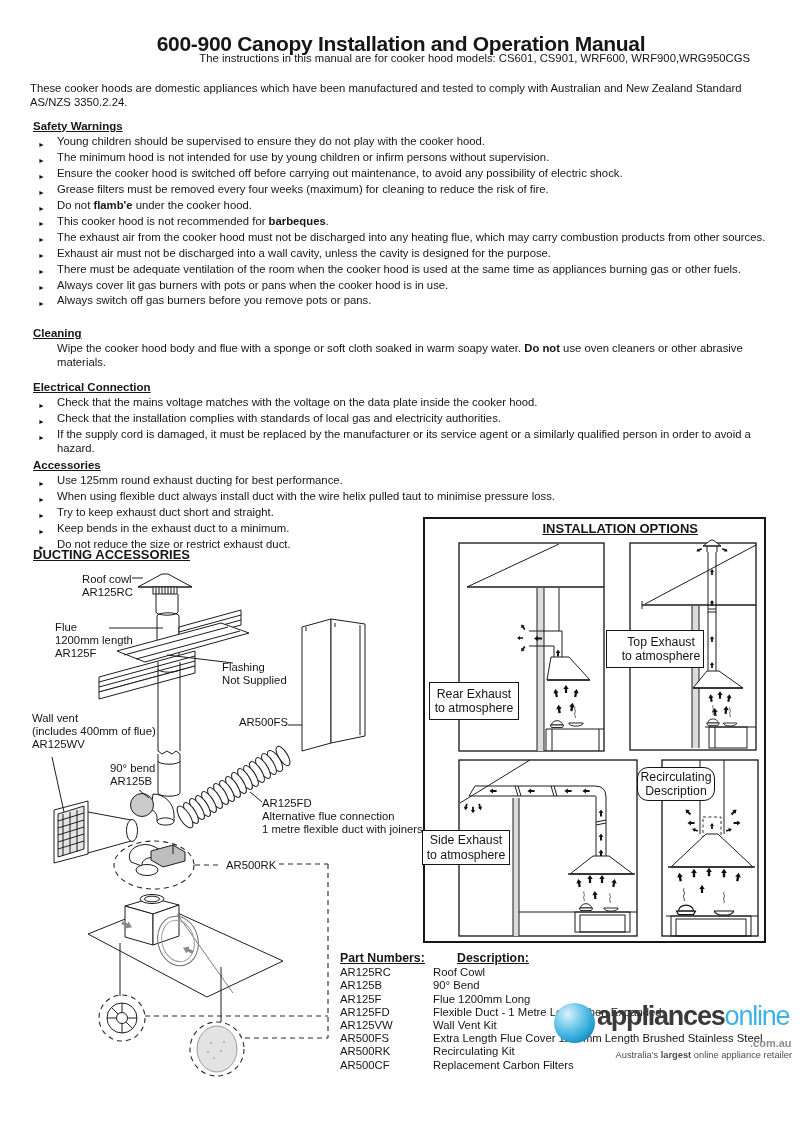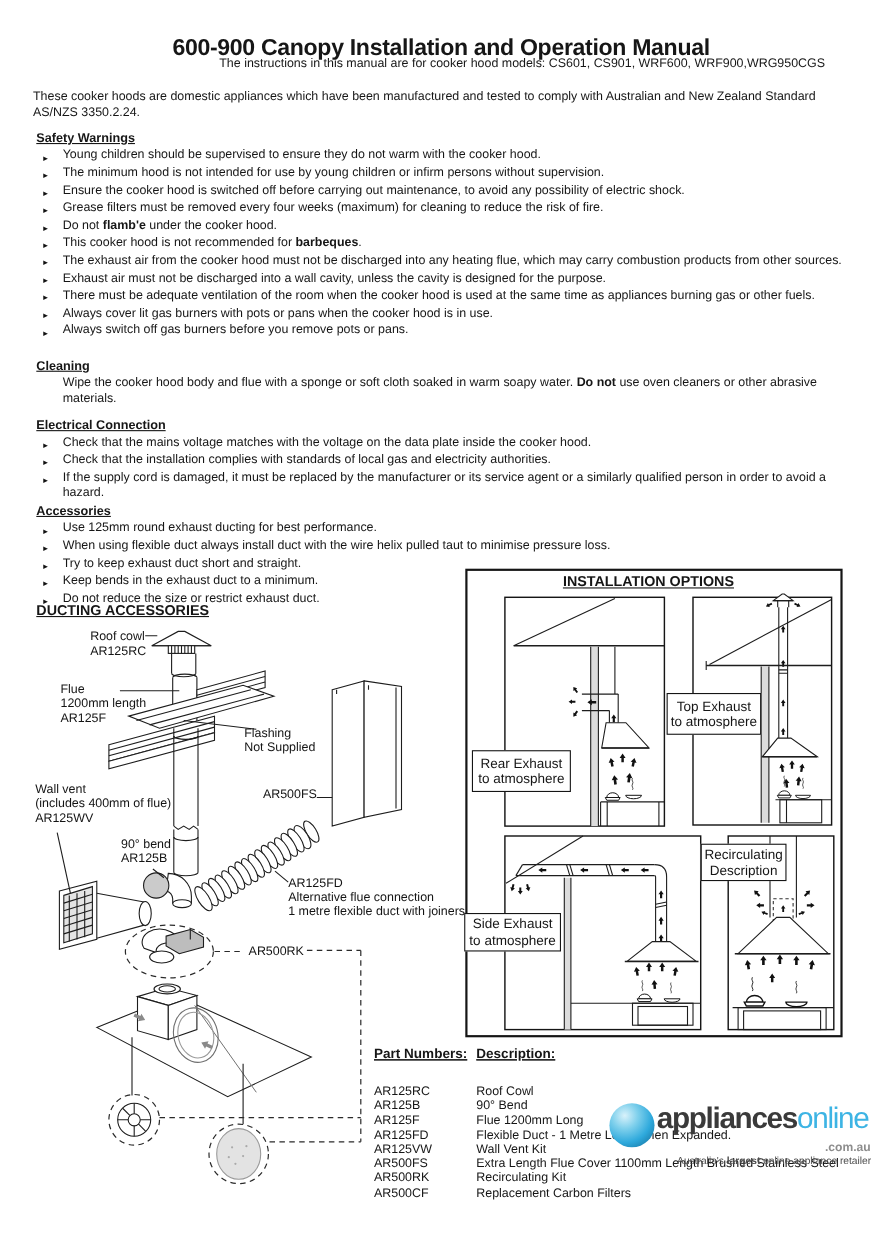--- a/index.html
+++ b/index.html
@@ -10,25 +10,25 @@
   .intro{left:30px;width:720px;font-size:11.3px;line-height:13.6px;}
   .sec{left:30px;width:745px;font-size:11.3px;line-height:13.4px;}
   .sec h2{margin:0 0 2px 3px;font-size:11.5px;font-weight:bold;text-decoration:underline;}
   .li{display:flex;}
   .blt{flex:0 0 12px;margin-left:8px;margin-right:7px;font-size:7px;padding-top:2.5px;color:#111;}
   .txt{width:712px;}
   .ind{margin:0 0 0 27px;width:692px;}
   .dhead{left:33px;top:547px;font-size:13px;font-weight:bold;text-decoration:underline;}
   .lbl{position:absolute;font-size:11.3px;line-height:13px;color:#141414;white-space:nowrap;}
   .instbox{left:423px;top:517px;width:343px;height:426px;border:2px solid #151515;box-sizing:border-box;background:#fff;}
-  .insttitle{left:423px;top:521px;width:275px;text-align:center;font-size:13px;font-weight:bold;text-decoration:underline;margin-left:29px;}
+  .insttitle{left:423px;top:521px;width:275px;text-align:right;font-size:13px;font-weight:bold;text-decoration:underline;}
   .optbox{position:absolute;border:1.5px solid #151515;background:#fff;display:flex;flex-direction:column;
           align-items:center;justify-content:center;text-align:center;font-size:12.3px;line-height:14.5px;z-index:5;}
   .parts{left:340px;top:952px;font-size:11.3px;line-height:13.2px;}
-  .parts .hdr{font-size:12.3px;font-weight:bold;margin-bottom:21px;}
+  .parts .hdr{font-size:12.3px;font-weight:bold;margin-bottom:1px;gap:24px;}
   .parts .hdr span{text-decoration:underline;}
   .prow{display:flex;}
   .pc1{width:93px;}
   .logo{left:552px;top:997px;width:248px;height:68px;z-index:9;}
   .sphere{position:absolute;left:2px;top:6px;width:41px;height:40px;border-radius:50%;
           background:radial-gradient(circle at 34% 28%, #d9f2fb 0%, #7fd0ec 30%, #2ea9dc 62%, #11648f 100%);}
   .brand{position:absolute;left:45px;top:4px;font-size:27px;letter-spacing:-1.2px;white-space:nowrap;}
   .brand .b1{font-weight:bold;color:#3a3a3a;}
   .brand .b2{font-weight:normal;color:#3db4e4;}
   .dom{position:absolute;left:198px;top:40px;font-size:11px;font-weight:bold;color:#8d8d8d;}
@@ -45,21 +45,21 @@
 <div class="page">
 
   <div class="abs title">600-900 Canopy Installation and Operation Manual</div>
   <div class="abs intro" style="top:52px;text-align:right;">The instructions in this manual are for cooker hood models: CS601, CS901, WRF600, WRF900,WRG950CGS</div>
   <div class="abs intro" style="top:82px;">These cooker hoods are domestic appliances which have been manufactured and tested to comply with Australian and New Zealand Standard AS/NZS 3350.2.24.</div>
 
   <div class="abs sec" style="top:120px;">
     <h2>Safety Warnings</h2>
     <div class="li">
         <span class="blt">►</span>
-        <span class="txt"><span>Young children should be supervised to ensure they do not warm with the cooker hood.</span></span>
+        <span class="txt"><span>Young children should be supervised to ensure they do not play with the cooker hood.</span></span>
       </div>
     <div class="li">
         <span class="blt">►</span>
         <span class="txt"><span>The minimum hood is not intended for use by young children or infirm persons without supervision.</span></span>
       </div>
     <div class="li">
         <span class="blt">►</span>
         <span class="txt"><span>Ensure the cooker hood is switched off before carrying out maintenance, to avoid any possibility of electric shock.</span></span>
       </div>
     <div class="li">
@@ -486,29 +486,29 @@
       <line class="ln" x1="243" y1="399" x2="335" y2="399"></line>
       <rect class="ln" x="248" y="399" width="80" height="20"></rect>
       <rect class="ln" x="253" y="402" width="70" height="17"></rect>
     </g>
   </svg>
 
   <div class="optbox" style="left:429px;top:682px;width:88px;height:36px;">
     <span>Rear Exhaust</span>
       <span>to atmosphere</span>
   </div>
-  <div class="optbox" style="left:606px;top:630px;width:84px;height:36px;">
+  <div class="optbox" style="left:606px;top:630px;width:84px;height:36px;padding-left:12px;">
     <span>Top Exhaust</span>
       <span>to atmosphere</span>
   </div>
   <div class="optbox" style="left:422px;top:830px;width:86px;height:33px;">
     <span>Side Exhaust</span>
       <span>to atmosphere</span>
   </div>
-  <div class="optbox" style="left:637px;top:767px;width:76px;height:32px;">
+  <div class="optbox" style="left:637px;top:767px;width:76px;height:32px;border-radius:11px;">
     <span>Recirculating</span>
       <span>Description</span>
   </div>
 
   <div class="abs parts">
     <div class="prow hdr">
       <span class="pc1"><span>Part Numbers:</span></span>
       <span><span>Description:</span></span>
     </div>
     <div class="prow">

